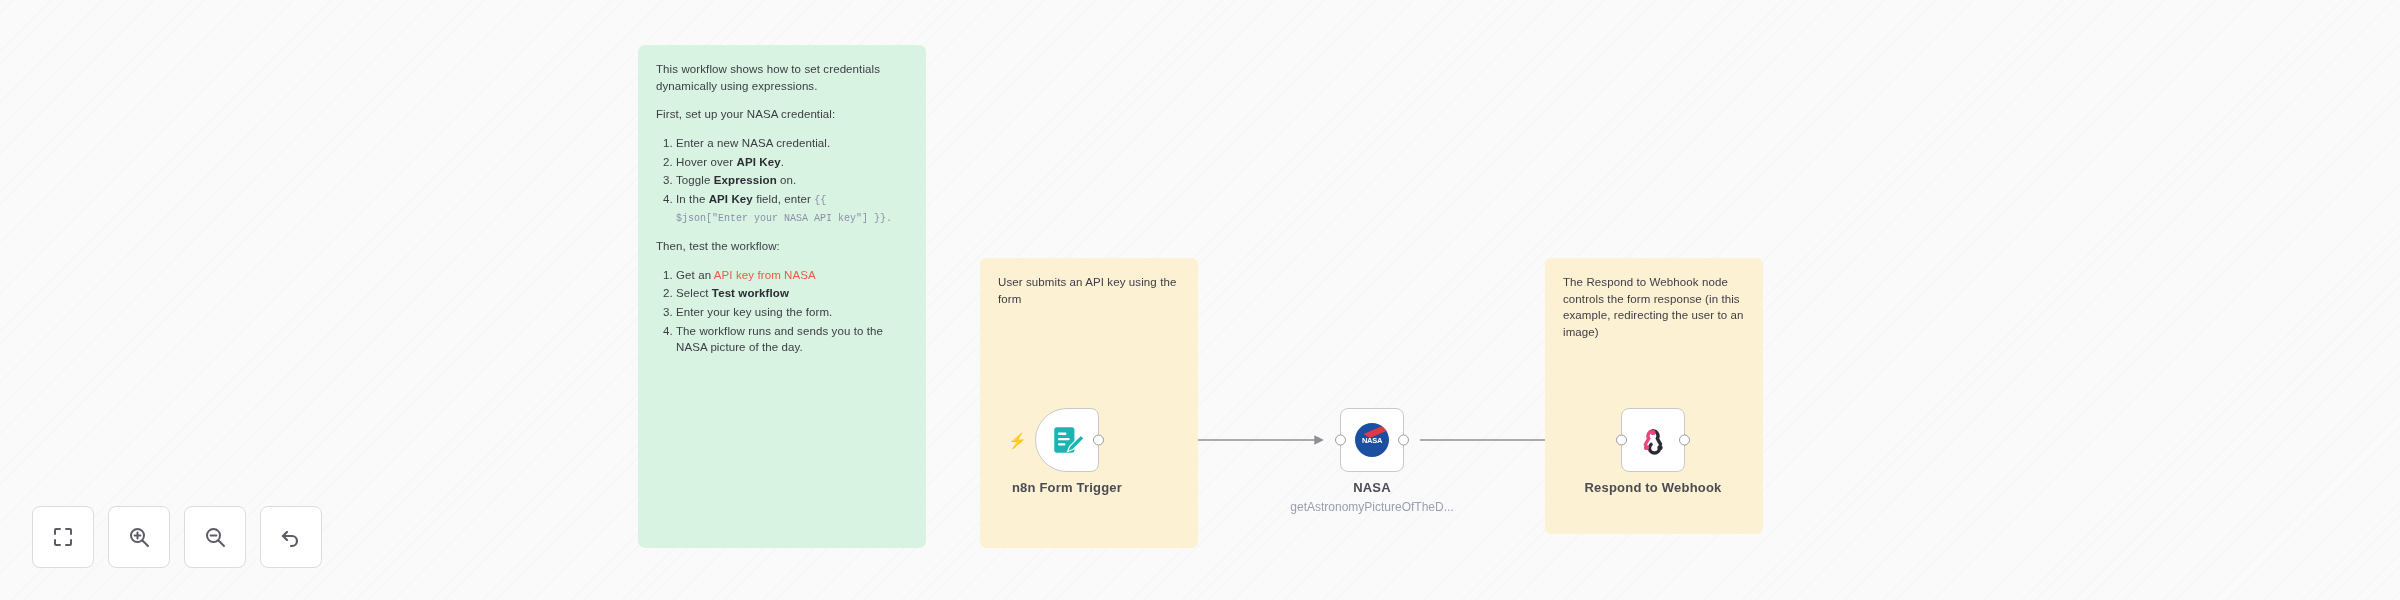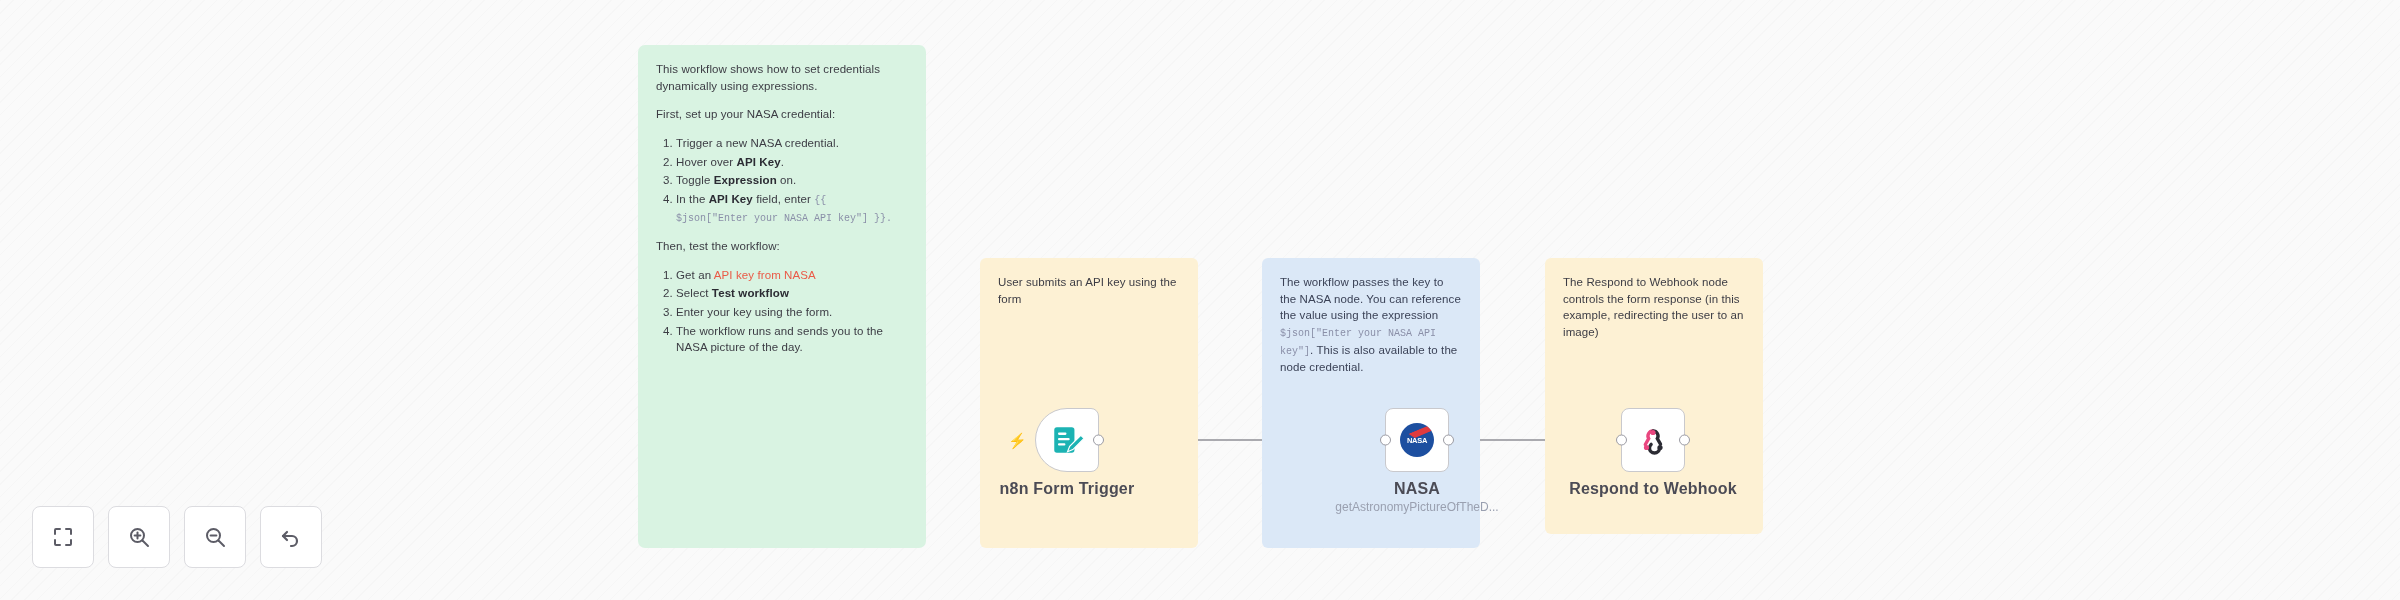--- a/index.html
+++ b/index.html
@@ -97,21 +97,21 @@
   }
   .node-box.trigger {
     border-radius: 32px 8px 8px 32px;
   }
   .node-label {
     position: absolute;
     top: 72px;
     left: 50%;
     transform: translateX(-50%);
     white-space: nowrap;
-    font-size: 16px;
+    font-size: 13px;
     font-weight: bold;
     color: #4b4b55;
     letter-spacing: 0.2px;
   }
   .node-sublabel {
     position: absolute;
     top: 92px;
     left: 50%;
     transform: translateX(-50%);
     white-space: nowrap;
@@ -203,65 +203,62 @@
     <line x1="1131" y1="440" x2="1322" y2="440" stroke="#8f8f96" stroke-width="1.6" marker-end="url(#arrow)"></line>
     <line x1="1420" y1="440" x2="1609" y2="440" stroke="#8f8f96" stroke-width="1.6" marker-end="url(#arrow)"></line>
   </svg>
 
   <div class="sticky" id="note-setup">
     <p>This workflow shows how to set credentials dynamically using expressions.</p>
 
     <p>First, set up your NASA credential:</p>
 
     <ol>
-      <li>Trigger a new NASA credential.</li>
+      <li>Enter a new NASA credential.</li>
       <li><span>Hover over </span><b>API Key</b><span>.</span></li>
       <li><span>Toggle </span><b>Expression</b><span> on.</span></li>
       <li><span>In the </span><b>API Key</b><span> field, enter </span><span class="code">{{</span><br><span class="code">$json["Enter your NASA API key"] }}.</span></li>
     </ol>
 
     <p>Then, test the workflow:</p>
 
     <ol>
       <li><span>Get an </span><a class="lnk" href="#" style="text-decoration:none;">API key from NASA</a></li>
       <li><span>Select </span><b>Test workflow</b></li>
       <li>Enter your key using the form.</li>
       <li>The workflow runs and sends you to the NASA picture of the day.</li>
     </ol>
 
   </div>
 
   <div class="sticky" id="note-form">
     <p class="sticky-body">User submits an API key using the form</p>
   </div>
 
-  <div class="sticky" id="note-nasa">
-    <p class="sticky-body"><span>The workflow passes the key to the NASA node. You can reference the value using the expression </span><span class="code">$json["Enter your NASA API key"]</span><span>. This is also available to the node credential.</span></p>
-  </div>
 
   <div class="sticky" id="note-respond">
     <p class="sticky-body">The Respond to Webhook node controls the form response (in this example, redirecting the user to an image)</p>
   </div>
 
   <div class="node-wrap" style="left:1035px; top:408px;">
     <div class="node-box trigger">
       <span class="bolt">⚡</span>
       <svg class="ico" width="34" height="34" viewBox="0 0 32 32">
         <rect x="4" y="4" width="19" height="24" rx="2.5" fill="#1cb3b3"></rect>
         <rect x="7.5" y="9" width="8" height="2.2" rx="1" fill="#ffffff"></rect>
         <rect x="7.5" y="14" width="11" height="2.2" rx="1" fill="#ffffff"></rect>
         <rect x="7.5" y="19" width="7" height="2.2" rx="1" fill="#ffffff"></rect>
         <path d="M29 11.5 L18.5 22 L16.5 27 L21.5 25 L32 14.5 Z" fill="#1cb3b3" stroke="#ffffff" stroke-width="1.1"></path>
       </svg>
       <span class="port out"></span>
     </div>
     <span class="node-label">n8n Form Trigger</span>
   </div>
 
-  <div class="node-wrap" style="left:1385px; top:408px;text-align:right;">
+  <div class="node-wrap" style="left:1340px; top:408px;text-align:right;">
     <div class="node-box">
       <span class="port in"></span>
       <div class="nasa-logo">
         <div class="swoosh"></div>
         <span class="nasa-text">NASA</span>
       </div>
       <span class="port out"></span>
     </div>
     <span class="node-label">NASA</span>
     <span class="node-sublabel">getAstronomyPictureOfTheD...</span>

